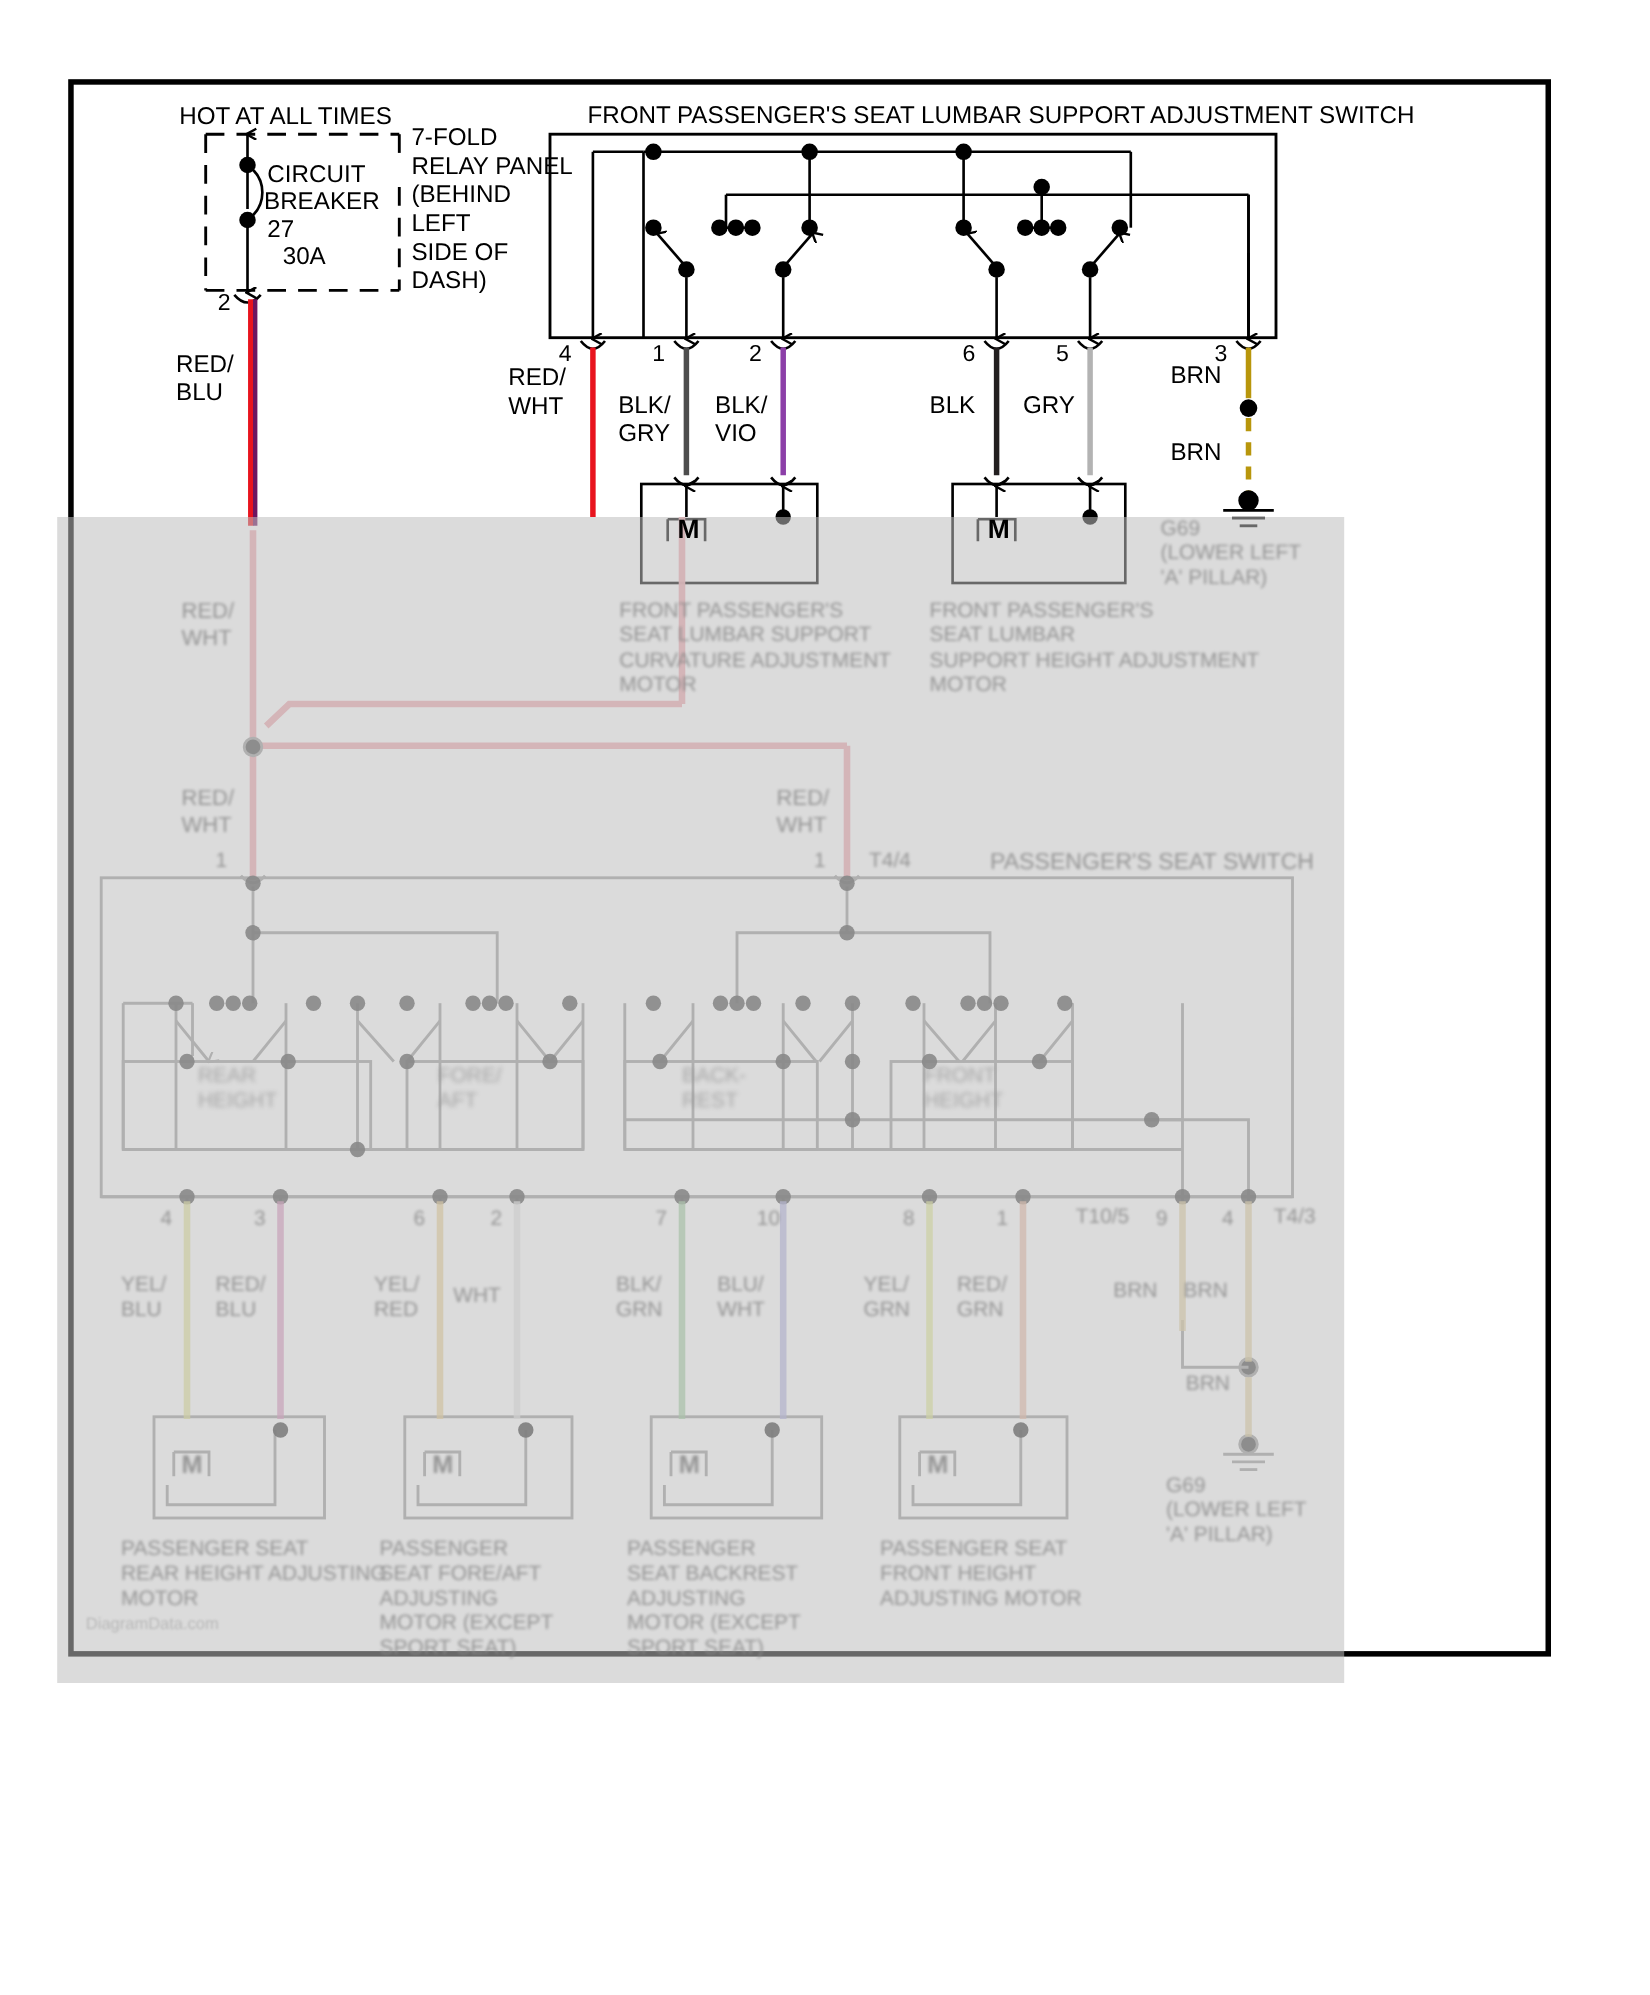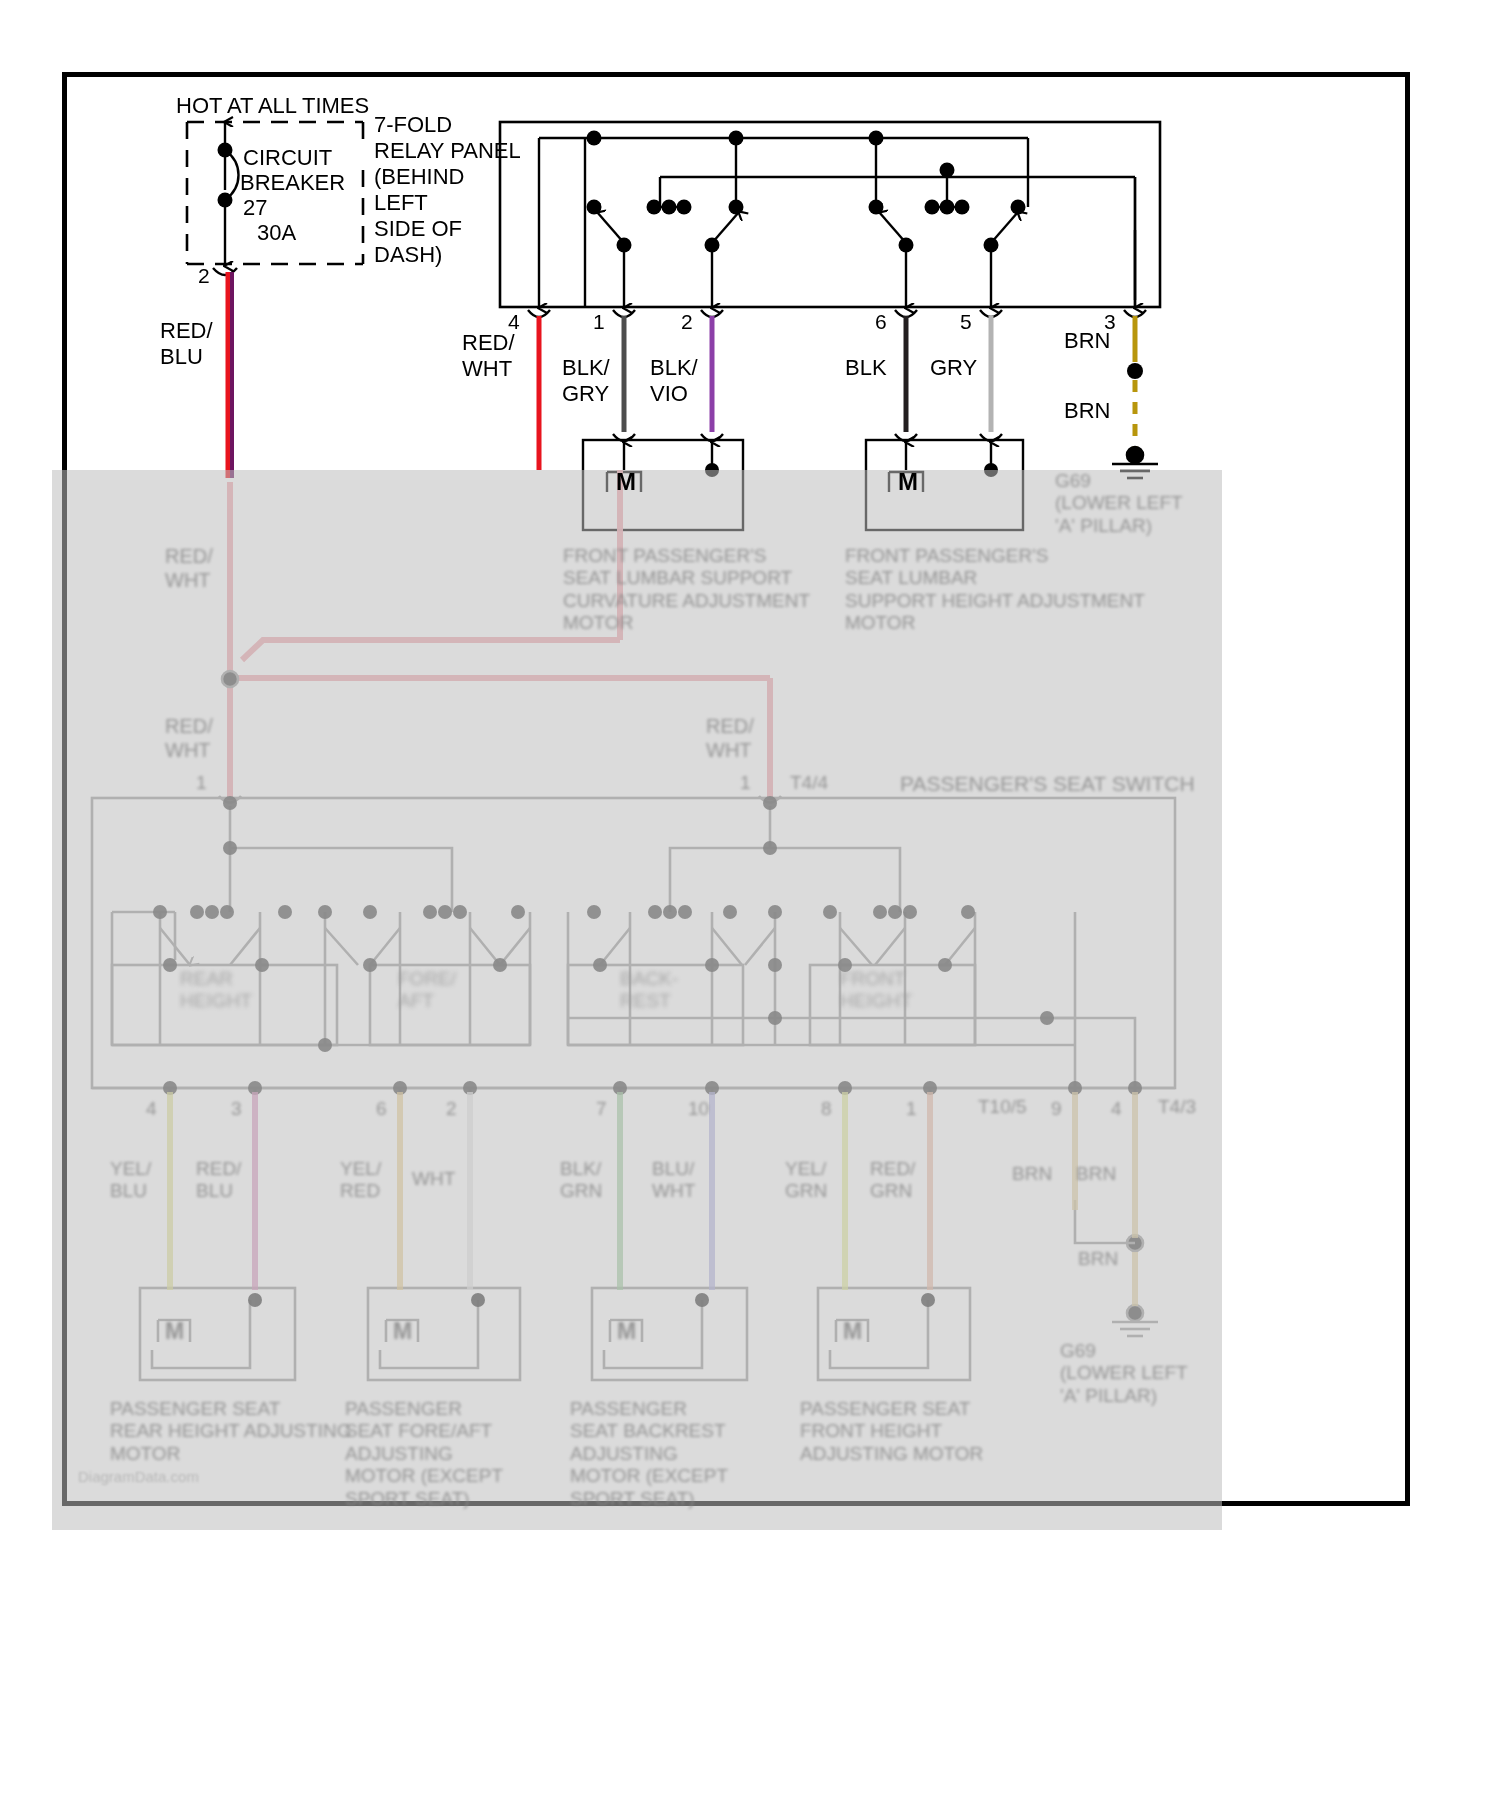--- a/index.html
+++ b/index.html
@@ -397,39 +397,40 @@
       <line x1="845" y1="1092" x2="845" y2="1290" stroke="#e0e88a"></line>
       <line x1="930" y1="1092" x2="930" y2="1290" stroke="#e8b49a"></line>
       <line x1="1075" y1="1092" x2="1075" y2="1210" stroke="#e0cc96"></line>
       <line x1="1135" y1="1092" x2="1135" y2="1238" stroke="#e0cc96"></line>
       <line x1="1135" y1="1252" x2="1135" y2="1306" stroke="#e0cc96"></line>
     </g>
   </svg>
 
   <div id="fade-overlay"></div>
 
-  <div class="lbl lbl-22" style="left:176px; top:93px;">HOT AT ALL TIMES</div>
+  <div class="lbl lbl-22" style="left:163px; top:93px;">HOT AT ALL TIMES</div>
 
   <div class="lbl lbl-22" style="left:374px; top:112px;">7-FOLD
 RELAY PANEL
 (BEHIND
 LEFT
 SIDE OF
 DASH)</div>
 
   <div class="lbl lbl-22" style="left:243px; top:145px;">CIRCUIT</div>
   <div class="lbl lbl-22" style="left:240px; top:170px;">BREAKER</div>
   <div class="lbl lbl-22" style="left:243px; top:195px;">27</div>
   <div class="lbl lbl-22" style="left:257px; top:220px;">30A</div>
 
   <div class="lbl lbl-21" style="left:198px; top:264px;">2</div>
 
   <div class="lbl lbl-22 ctr" style="left:160px; top:318px; width:70px;">RED/
 BLU</div>
 
+  <div class="lbl lbl-22" style="left:534px; top:92px;">FRONT PASSENGER'S SEAT LUMBAR SUPPORT ADJUSTMENT SWITCH</div>
 
   <div class="lbl lbl-21" style="left:508px; top:310px;">4</div>
   <div class="lbl lbl-21" style="left:593px; top:310px;">1</div>
   <div class="lbl lbl-21" style="left:681px; top:310px;">2</div>
   <div class="lbl lbl-21" style="left:875px; top:310px;">6</div>
   <div class="lbl lbl-21" style="left:960px; top:310px;">5</div>
   <div class="lbl lbl-21" style="left:1104px; top:310px;">3</div>
 
   <div class="lbl lbl-22 ctr" style="left:462px; top:330px; width:70px;">RED/
 WHT</div>

